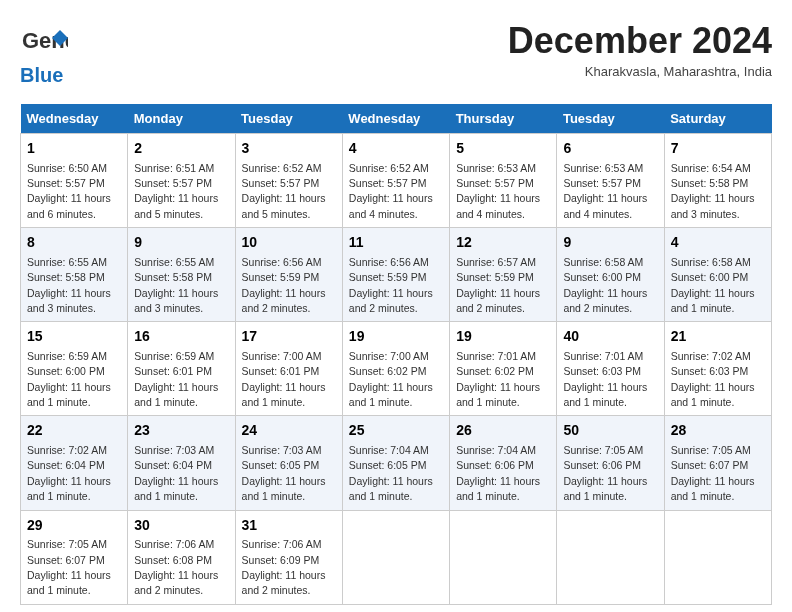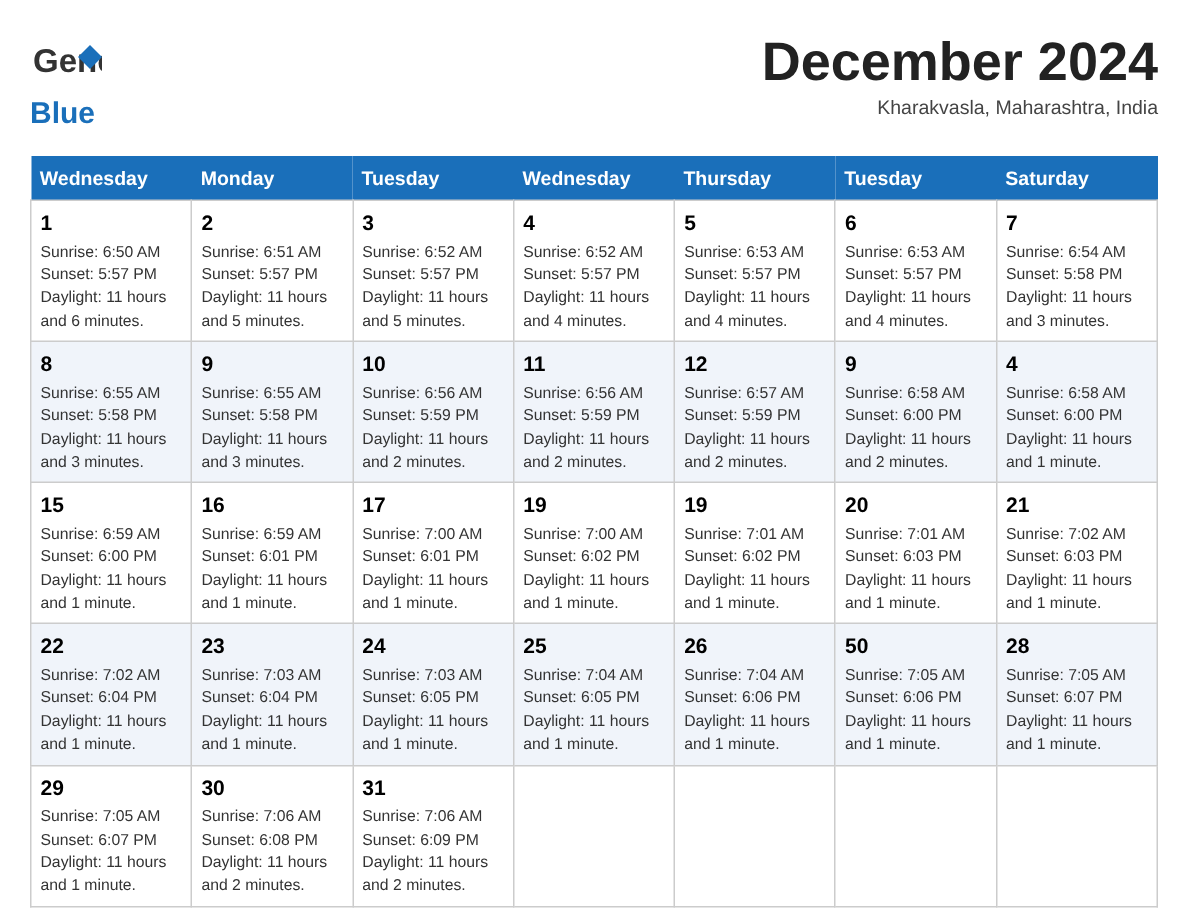--- a/index.html
+++ b/index.html
@@ -126,21 +126,21 @@
         <td><span class="day-number">12</span><span class="day-info">Sunrise: 6:57 AM<br>Sunset: 5:59 PM<br>Daylight: 11 hours and 2 minutes.</span></td>
         <td><span class="day-number">9</span><span class="day-info">Sunrise: 6:58 AM<br>Sunset: 6:00 PM<br>Daylight: 11 hours and 2 minutes.</span></td>
         <td><span class="day-number">4</span><span class="day-info">Sunrise: 6:58 AM<br>Sunset: 6:00 PM<br>Daylight: 11 hours and 1 minute.</span></td>
       </tr>
       <tr>
         <td><span class="day-number">15</span><span class="day-info">Sunrise: 6:59 AM<br>Sunset: 6:00 PM<br>Daylight: 11 hours and 1 minute.</span></td>
         <td><span class="day-number">16</span><span class="day-info">Sunrise: 6:59 AM<br>Sunset: 6:01 PM<br>Daylight: 11 hours and 1 minute.</span></td>
         <td><span class="day-number">17</span><span class="day-info">Sunrise: 7:00 AM<br>Sunset: 6:01 PM<br>Daylight: 11 hours and 1 minute.</span></td>
         <td><span class="day-number">19</span><span class="day-info">Sunrise: 7:00 AM<br>Sunset: 6:02 PM<br>Daylight: 11 hours and 1 minute.</span></td>
         <td><span class="day-number">19</span><span class="day-info">Sunrise: 7:01 AM<br>Sunset: 6:02 PM<br>Daylight: 11 hours and 1 minute.</span></td>
-        <td><span class="day-number">20</span><span class="day-info">Sunrise: 7:01 AM<br>Sunset: 6:03 PM<br>Daylight: 11 hours and 1 minute.</span></td>
+        <td><span class="day-number">40</span><span class="day-info">Sunrise: 7:01 AM<br>Sunset: 6:03 PM<br>Daylight: 11 hours and 1 minute.</span></td>
         <td><span class="day-number">21</span><span class="day-info">Sunrise: 7:02 AM<br>Sunset: 6:03 PM<br>Daylight: 11 hours and 1 minute.</span></td>
       </tr>
       <tr>
         <td><span class="day-number">22</span><span class="day-info">Sunrise: 7:02 AM<br>Sunset: 6:04 PM<br>Daylight: 11 hours and 1 minute.</span></td>
         <td><span class="day-number">23</span><span class="day-info">Sunrise: 7:03 AM<br>Sunset: 6:04 PM<br>Daylight: 11 hours and 1 minute.</span></td>
         <td><span class="day-number">24</span><span class="day-info">Sunrise: 7:03 AM<br>Sunset: 6:05 PM<br>Daylight: 11 hours and 1 minute.</span></td>
         <td><span class="day-number">25</span><span class="day-info">Sunrise: 7:04 AM<br>Sunset: 6:05 PM<br>Daylight: 11 hours and 1 minute.</span></td>
         <td><span class="day-number">26</span><span class="day-info">Sunrise: 7:04 AM<br>Sunset: 6:06 PM<br>Daylight: 11 hours and 1 minute.</span></td>
         <td><span class="day-number">50</span><span class="day-info">Sunrise: 7:05 AM<br>Sunset: 6:06 PM<br>Daylight: 11 hours and 1 minute.</span></td>
         <td><span class="day-number">28</span><span class="day-info">Sunrise: 7:05 AM<br>Sunset: 6:07 PM<br>Daylight: 11 hours and 1 minute.</span></td>

